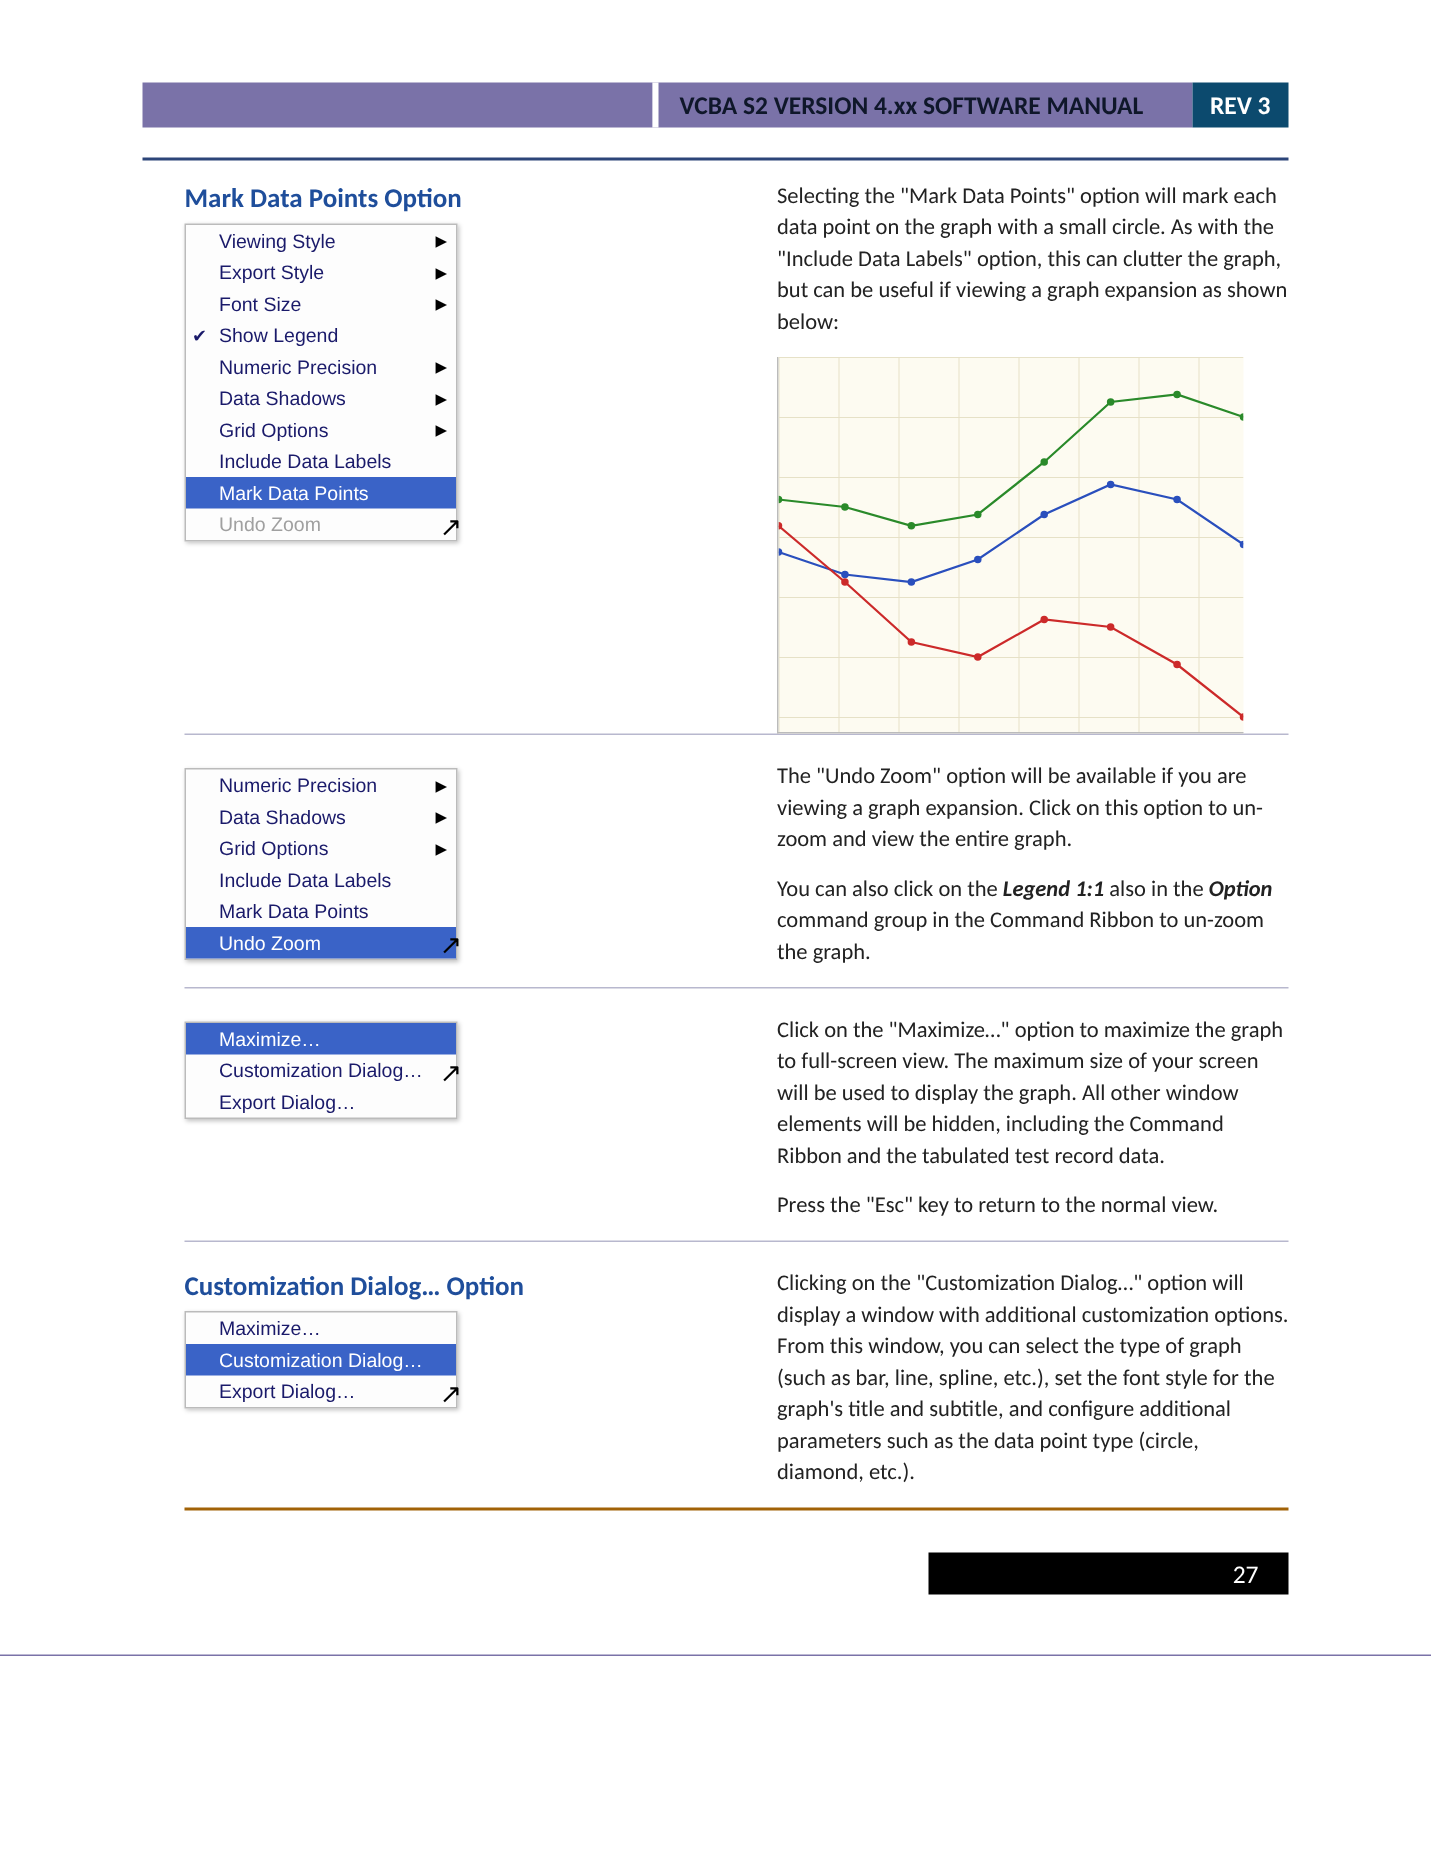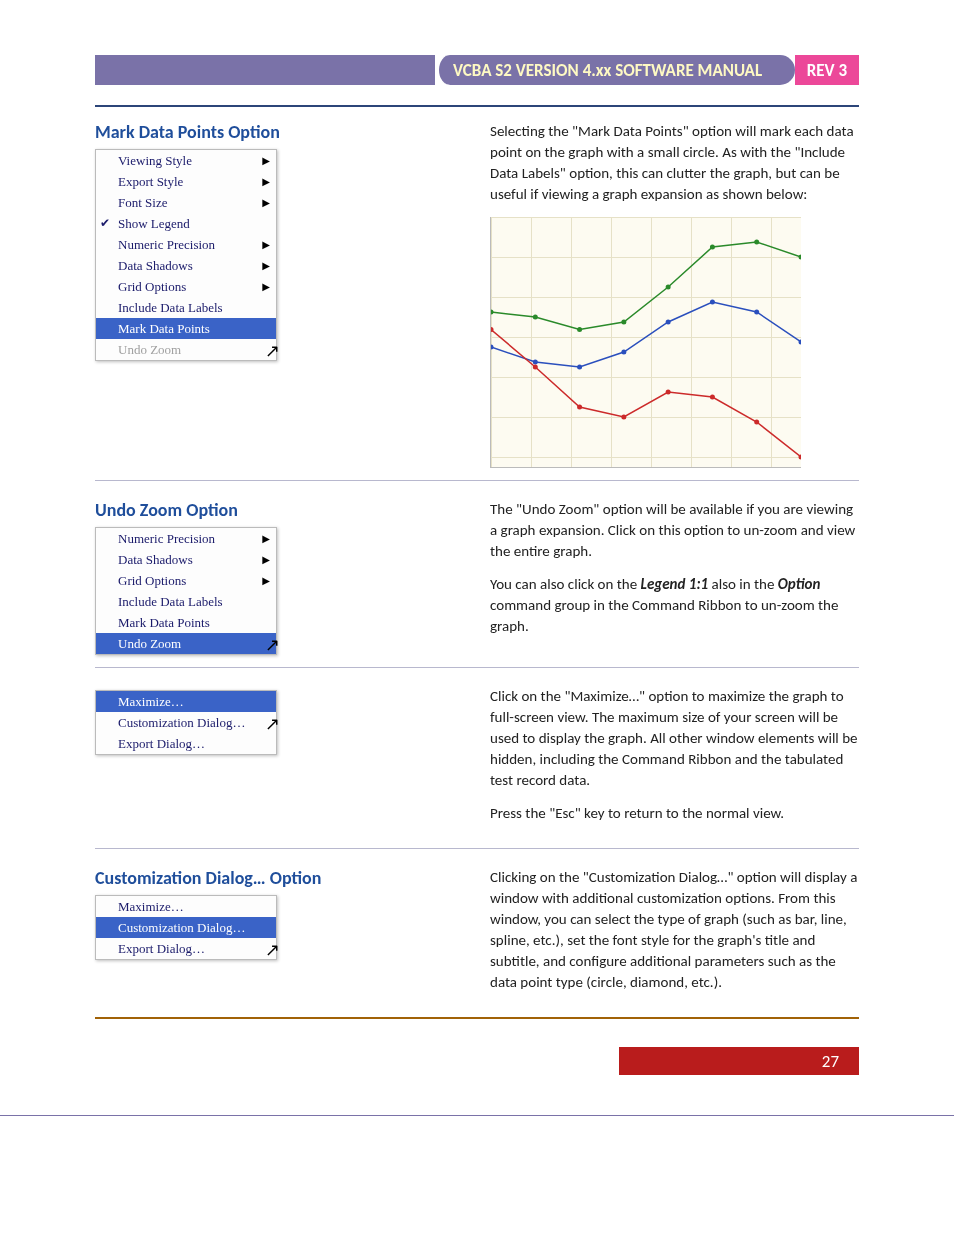--- a/index.html
+++ b/index.html
@@ -12,45 +12,45 @@
   .page {
     padding: 55px 95px 40px 95px;
     border-bottom: 1px solid #7a72a8;
   }
   .header-bar {
     display: flex;
     height: 30px;
     margin-bottom: 20px;
   }
   .hb-purple { background:#7a72a8; flex:0 0 340px; }
-  .hb-title { background:#7a72a8; flex:1; color:#fef9c3; font-weight:bold; font-size:17px; display:flex; align-items:center; padding-left:14px; border-left:4px solid #fff;border-radius:15px; }
-  .hb-rev { background:#ec4899; color:#fff; font-weight:bold; font-size:17px; display:flex; align-items:center; padding:0 12px;text-align:center; }
+  .hb-title { background:#7a72a8; flex:1; color:#0f172a; font-weight:bold; font-size:17px; display:flex; align-items:center; padding-left:14px; border-left:4px solid #fff; }
+  .hb-rev { background:#0c4a6e; color:#fff; font-weight:bold; font-size:17px; display:flex; align-items:center; padding:0 12px;text-align:center; }
   .hr-line { border-top:2px solid #2c4579; margin-top:4px; margin-bottom:14px; }
 
-  .row { display:flex; gap:25px; margin-bottom:18px; border-bottom:1px solid #b8b8ce; padding-bottom:12px;}
+  .row { display:flex; gap:25px; margin-bottom:18px; border-bottom:1px solid #b8b8ce; margin-left:28px;}
   .row:last-of-type{border-bottom:none;}
   .col-l { flex:0 0 370px; }
   .col-r { flex:1; font-size:15px; color:#222; line-height:1.4;}
   .col-r p{margin:0 0 12px 0;}
 
   .sec-title { color:#1f4e9b; font-weight:bold; font-size:18px; margin:0 0 6px 0; }
 
   
   .menu {
     background:#fdfdfd;
     border:1px solid #bbb;
     box-shadow:1px 1px 3px rgba(0,0,0,.25);
     width:180px;
     font-size:13px;
     font-family: Tahoma, Arial, sans-serif;
     color:#1a1a6a;
     margin-top:4px;
     position:relative;
   }
-  .menu .mrow{ display:flex; align-items:center; height:21px; padding:0 16px 0 22px; position:relative;font-family:Liberation Serif, serif;}
+  .menu .mrow{ display:flex; align-items:center; height:21px; padding:0 16px 0 22px; position:relative;}
   .menu .mrow.sel{ background:#3a63c7; color:#fff;}
   .menu .mrow.disabled{ color:#a0a0a0;}
   .menu .chk{position:absolute; left:4px; font-size:12px;}
   .menu .arr{position:absolute; right:6px; font-size:10px; color:#000;}
   .menu .cursor{position:absolute; right:-4px; bottom:-2px; font-size:18px; transform:scaleX(-1); color:#000;}
   .menu::after{content:""; position:absolute; right:-3px; bottom:-3px; width:100%; height:100%; pointer-events:none;}
 
   
   .chart{
     width:310px; height:250px; background:#fdfbf1;
@@ -60,21 +60,21 @@
   .chart .grid{position:absolute;inset:0;
     background-image:linear-gradient(to right,#e6e1c7 1px,transparent 1px),linear-gradient(to bottom,#e6e1c7 1px,transparent 1px);
     background-size:40px 40px;
   }
   .chart svg{position:absolute;inset:0;}
 
   .footer-bar{
     display:flex; height:28px; margin-top:28px;
   }
   .fb-blank{flex:1;}
-  .fb-purple{flex:0 0 220px; background:#b91c1c; color:#fff; display:flex; align-items:center; justify-content:flex-end; padding-right:20px; font-size:17px;}
+  .fb-purple{flex:0 0 220px; background:#000000; color:#fff; display:flex; align-items:center; justify-content:flex-end; padding-right:20px; font-size:17px;}
 </style>
 </head>
 <body>
 
 <div class="page">
   <div class="header-bar">
     <div class="hb-purple"></div>
     <div class="hb-title">VCBA S2 VERSION 4.xx SOFTWARE MANUAL</div>
     <div class="hb-rev">REV 3</div>
   </div>
@@ -158,21 +158,20 @@
               <circle cx="265.7142857142857" cy="205" r="2.5" fill="#cc2a2a"></circle>
               <circle cx="310" cy="240" r="2.5" fill="#cc2a2a"></circle>
             </g>
         </svg>
       </div>
     </div>
   </div>
 
   <div class="row">
     <div class="col-l">
-      <div class="sec-title">Undo Zoom Option</div>
       <div class="menu">
         <div class="mrow">
             <span>Numeric Precision</span>
             <span class="arr">▶</span>
           </div>
         <div class="mrow">
             <span>Data Shadows</span>
             <span class="arr">▶</span>
           </div>
         <div class="mrow">

